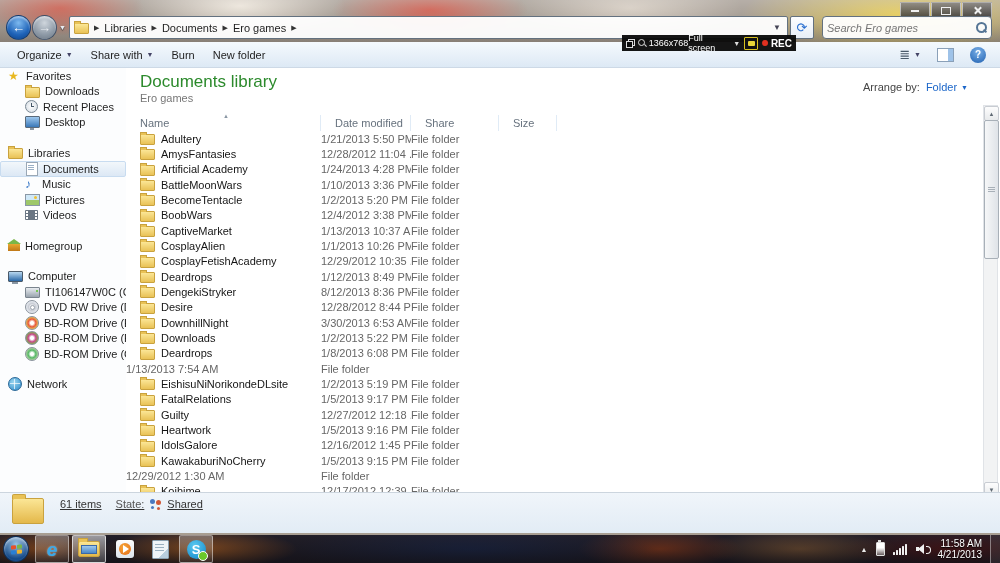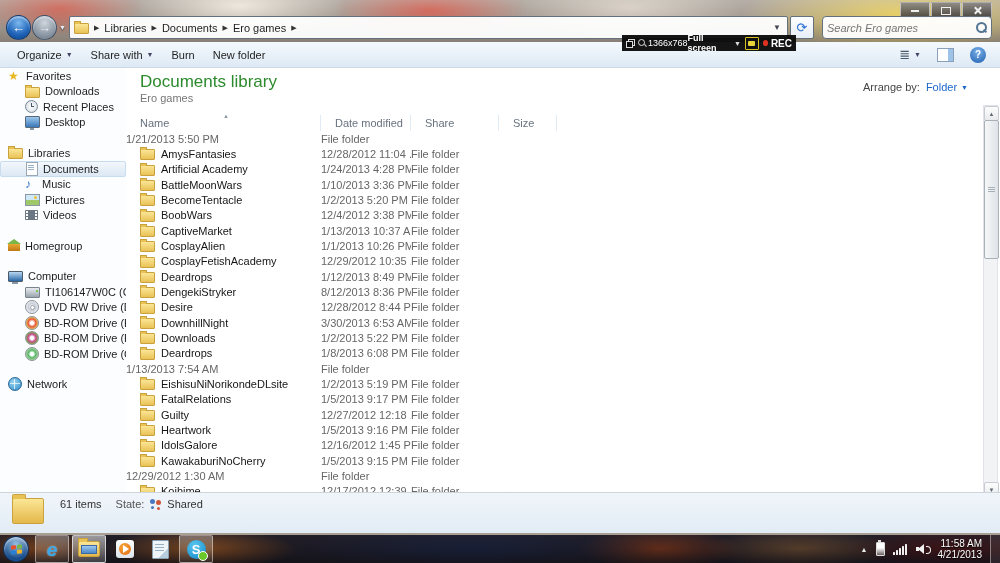--- a/index.html
+++ b/index.html
@@ -62,21 +62,21 @@
   
   .rec{position:absolute;left:622px;top:35px;width:166px;height:16px;background:rgba(8,8,8,.95);
     display:flex;align-items:center;padding:0 4px;z-index:50;color:#fff;font-size:9px;}
   .rec-win{position:relative;width:9px;height:8px;margin-right:3px;}
   .rec-win::before{content:"";position:absolute;left:2px;top:0;width:5px;height:5px;border:1px solid #ddd;}
   .rec-win::after{content:"";position:absolute;left:0;top:2px;width:5px;height:5px;border:1px solid #ddd;background:#0b0b0b;}
   .rec-mag{position:relative;width:10px;height:10px;margin-right:2px;}
   .rec-mag::before{content:"";position:absolute;left:1px;top:1px;width:5px;height:5px;border:1px solid #ddd;border-radius:50%;}
   .rec-mag::after{content:"";position:absolute;left:7px;top:7px;width:3px;height:1px;background:#ddd;transform:rotate(45deg);}
   .rec-res{margin-right:auto;}
-  .rec-mode{margin-right:4px;font-weight:bold;}
+  .rec-mode{margin-right:4px;}
   .rec-drop{font-size:7px;color:#ddd;margin-right:4px;}
   .rec-cam{width:13px;height:11px;border:1px solid #d8c020;background:#111;border-radius:1px;
     display:flex;align-items:center;justify-content:center;margin-right:4px;}
   .rec-cam::before{content:"";width:7px;height:5px;background:#e8d438;border-radius:1px;}
   .rec-dot{width:6px;height:6px;border-radius:50%;background:#e03020;margin-right:3px;}
   .rec-label{font-weight:bold;font-size:10px;}
   
   .toolbar{position:absolute;left:0;top:42px;right:0;height:25px;
     background:linear-gradient(#f4f9fd,#e9f1f9 50%,#dde9f5);border-bottom:1px solid #cdd9e6;
     display:flex;align-items:center;font-size:11px;color:#1e1e1e;}
@@ -154,21 +154,21 @@
   .vscroll{position:absolute;right:2px;top:105px;width:15px;height:393px;background:#f2f3f4;border:1px solid #e0e3e7;box-sizing:border-box;}
   .sbtn{position:absolute;left:0;width:13px;height:13px;background:linear-gradient(#fdfdfd,#e8eaec);border:1px solid #c8ccd2;border-radius:2px;
     display:flex;align-items:center;justify-content:center;font-size:6px;color:#606a74;}
   .sbtn.up{top:0;} .sbtn.down{bottom:0;}
   .sthumb{position:absolute;left:0;top:14px;width:13px;height:137px;background:linear-gradient(90deg,#f6f7f8,#dfe3e8);
     border:1px solid #a8b0b8;border-radius:2px;}
   .sthumb::before{content:"";position:absolute;left:3px;top:66px;width:7px;height:1px;background:#a8b0b8;box-shadow:0 2px 0 #a8b0b8,0 4px 0 #a8b0b8;}
   
   .statusbar{position:absolute;left:0;bottom:0;right:0;height:35px;
     background:linear-gradient(#f0f5fa,#e2ecf5);border-top:1px solid #ccd5de;
-    display:flex;align-items:flex-start;padding-top:5px;font-size:11px;color:#333;}
+    display:flex;align-items:flex-start;padding-top:5px;font-size:11px;color:#333;text-decoration:underline;}
   .bigfold{position:relative;width:30px;height:24px;margin:0 16px 0 12px;background:linear-gradient(#fbe696,#e4b84a);
     border:1px solid #c9a23e;border-radius:2px;}
   .bigfold::before{content:"";position:absolute;left:-1px;top:-5px;width:12px;height:4px;background:#e9c256;border:1px solid #c9a23e;border-bottom:none;border-radius:2px 2px 0 0;}
   .status-count{margin-right:14px;}
   .status-statelbl{color:#555;margin-right:5px;}
   .shared-ico{position:relative;width:14px;height:11px;margin-right:4px;margin-top:1px;}
   .shared-ico::before{content:"";position:absolute;left:1px;top:0;width:5px;height:5px;border-radius:50%;background:#4a78c0;box-shadow:0 6px 0 -1px #4a78c0;}
   .shared-ico::after{content:"";position:absolute;left:7px;top:1px;width:5px;height:5px;border-radius:50%;background:#d05838;box-shadow:0 6px 0 -1px #d05838;}
   
   .taskbar{position:absolute;left:0;bottom:0;width:1000px;height:28px;
@@ -393,20 +393,24 @@
               <span>Share</span>
             </div>
           <div class="ch">
               <span>Size</span>
             </div>
         </div>
 
         <div class="rows">
 
             <div class="frow">
+              <div class="name">
+                <span class="ico fold-ico" style="position:relative;"></span>
+                <span>Adultery</span>
+              </div>
               <div class="date">1/21/2013 5:50 PM</div>
               <div class="type">File folder</div>
               <div class="size"></div>
             </div>
 
             <div class="frow">
               <div class="name">
                 <span class="ico fold-ico" style="position:relative;"></span>
                 <span>AmysFantasies</span>
               </div>

